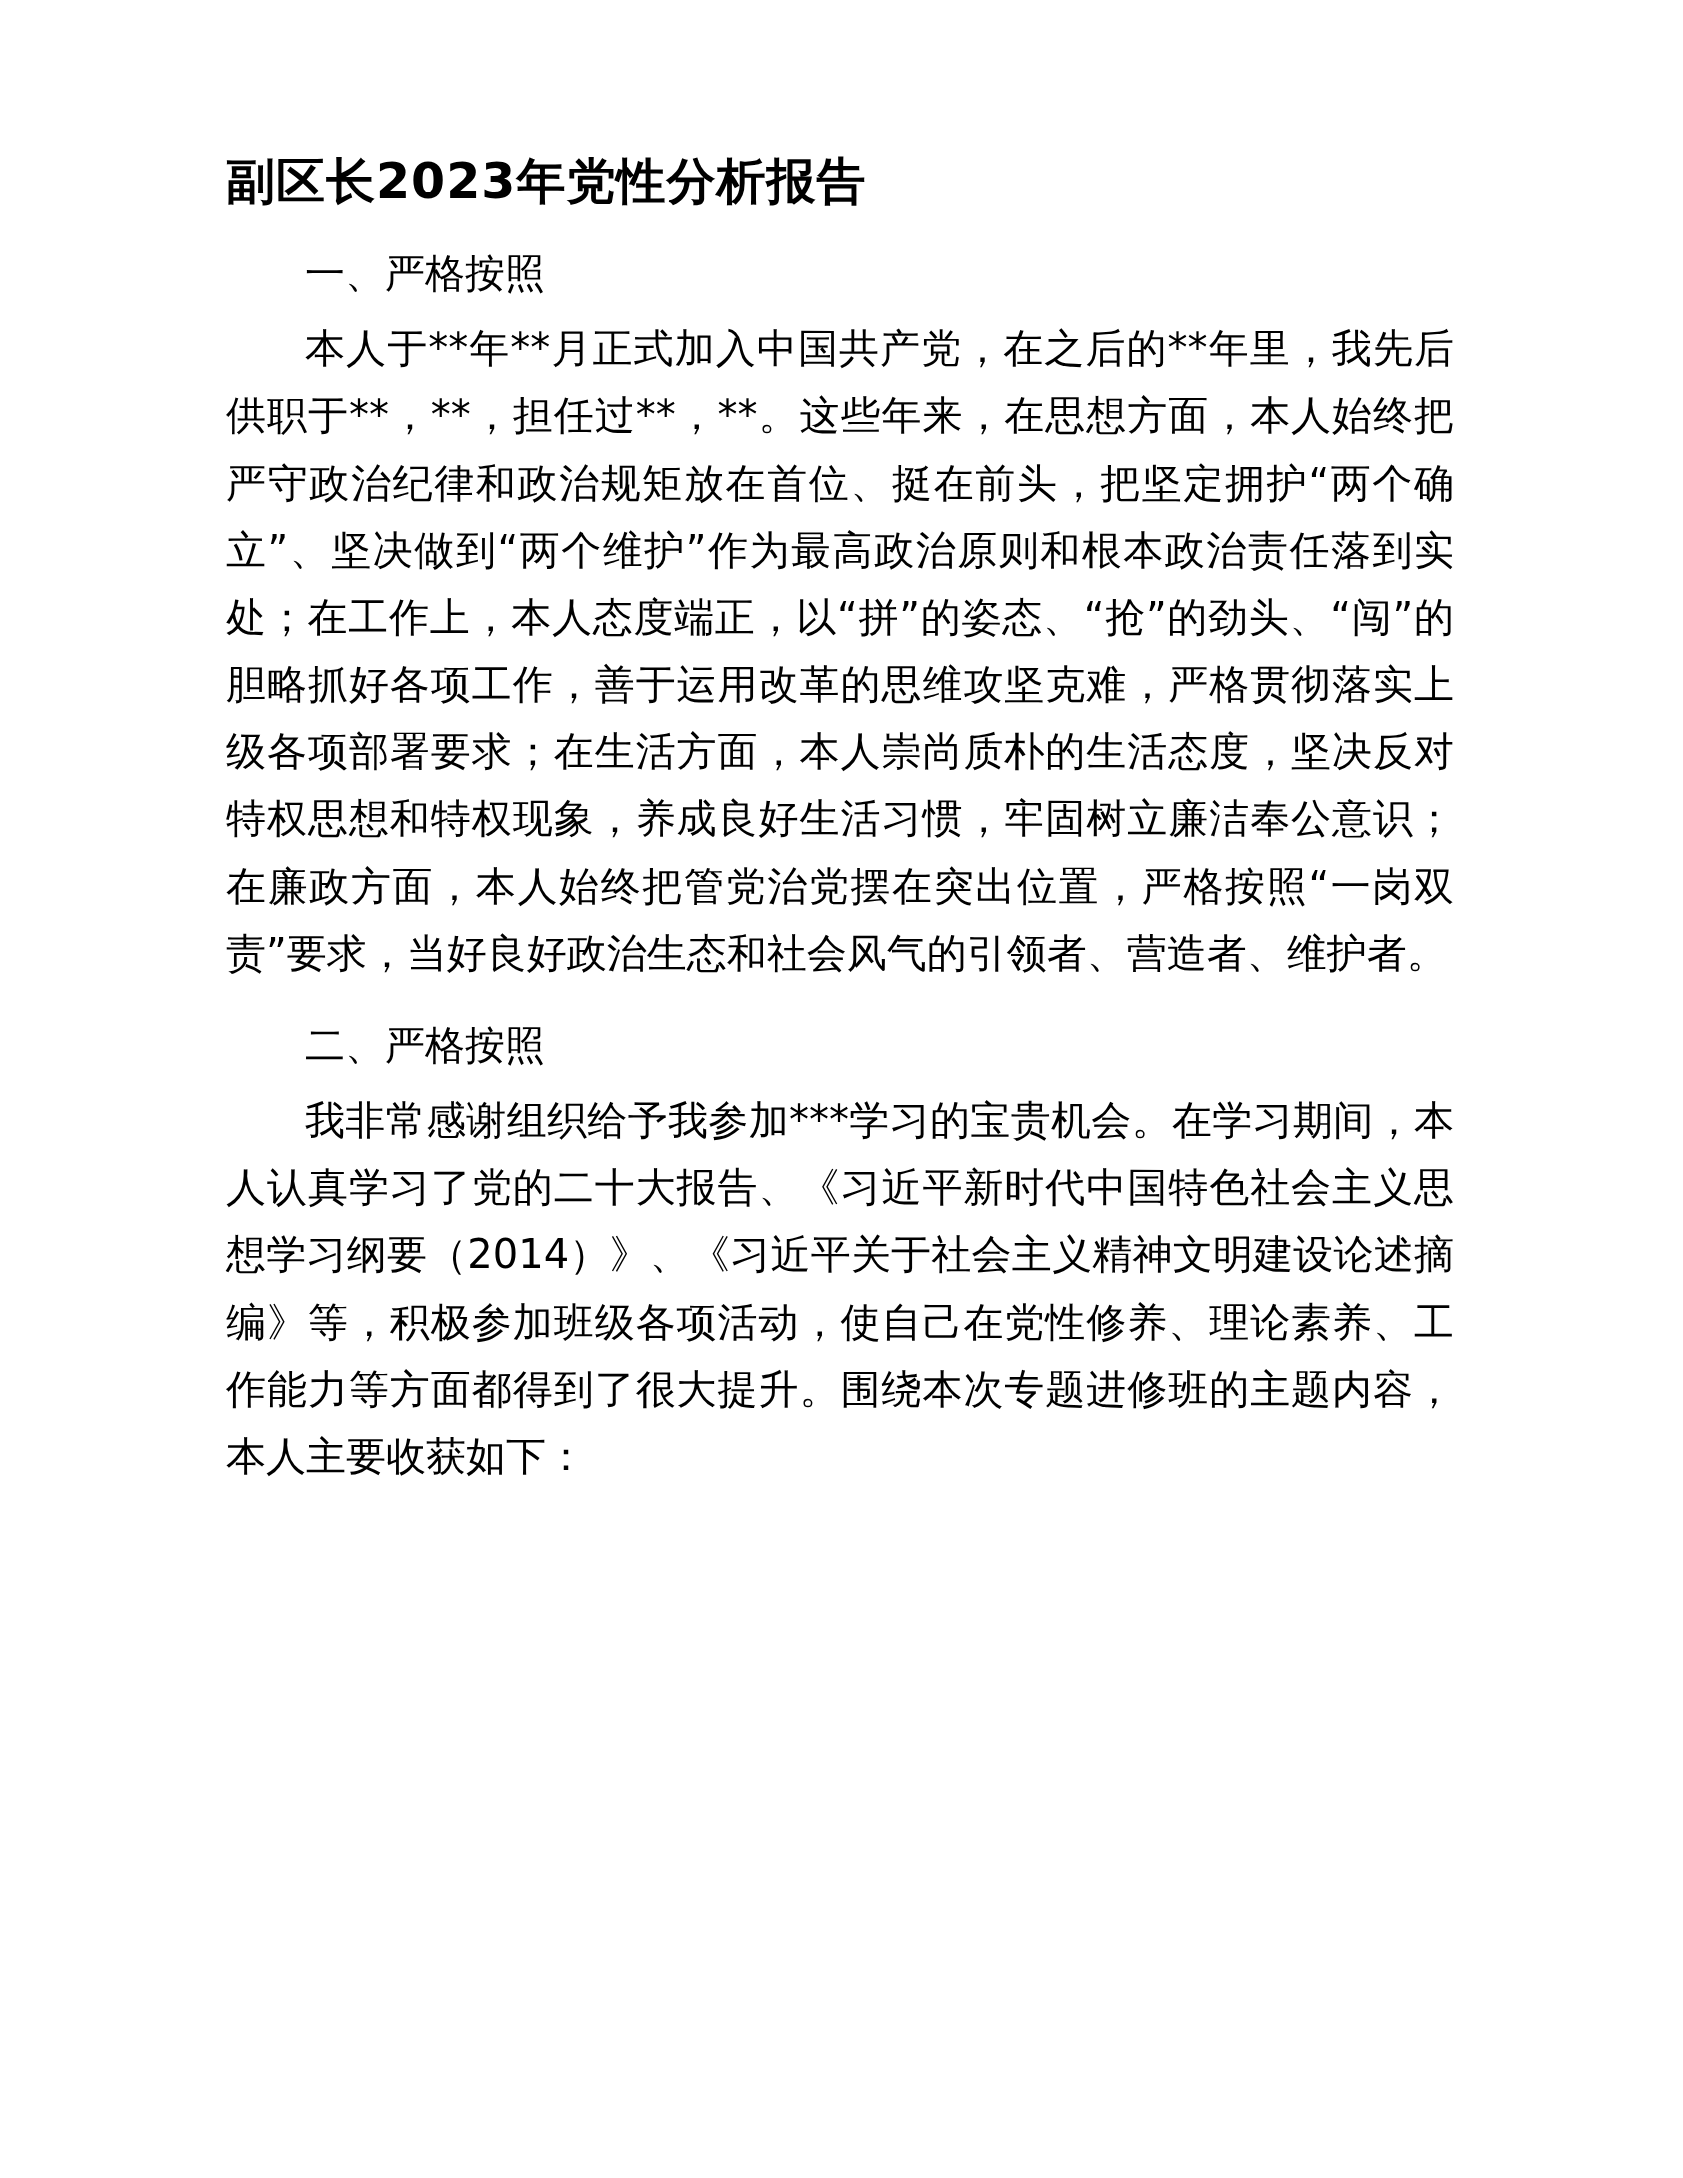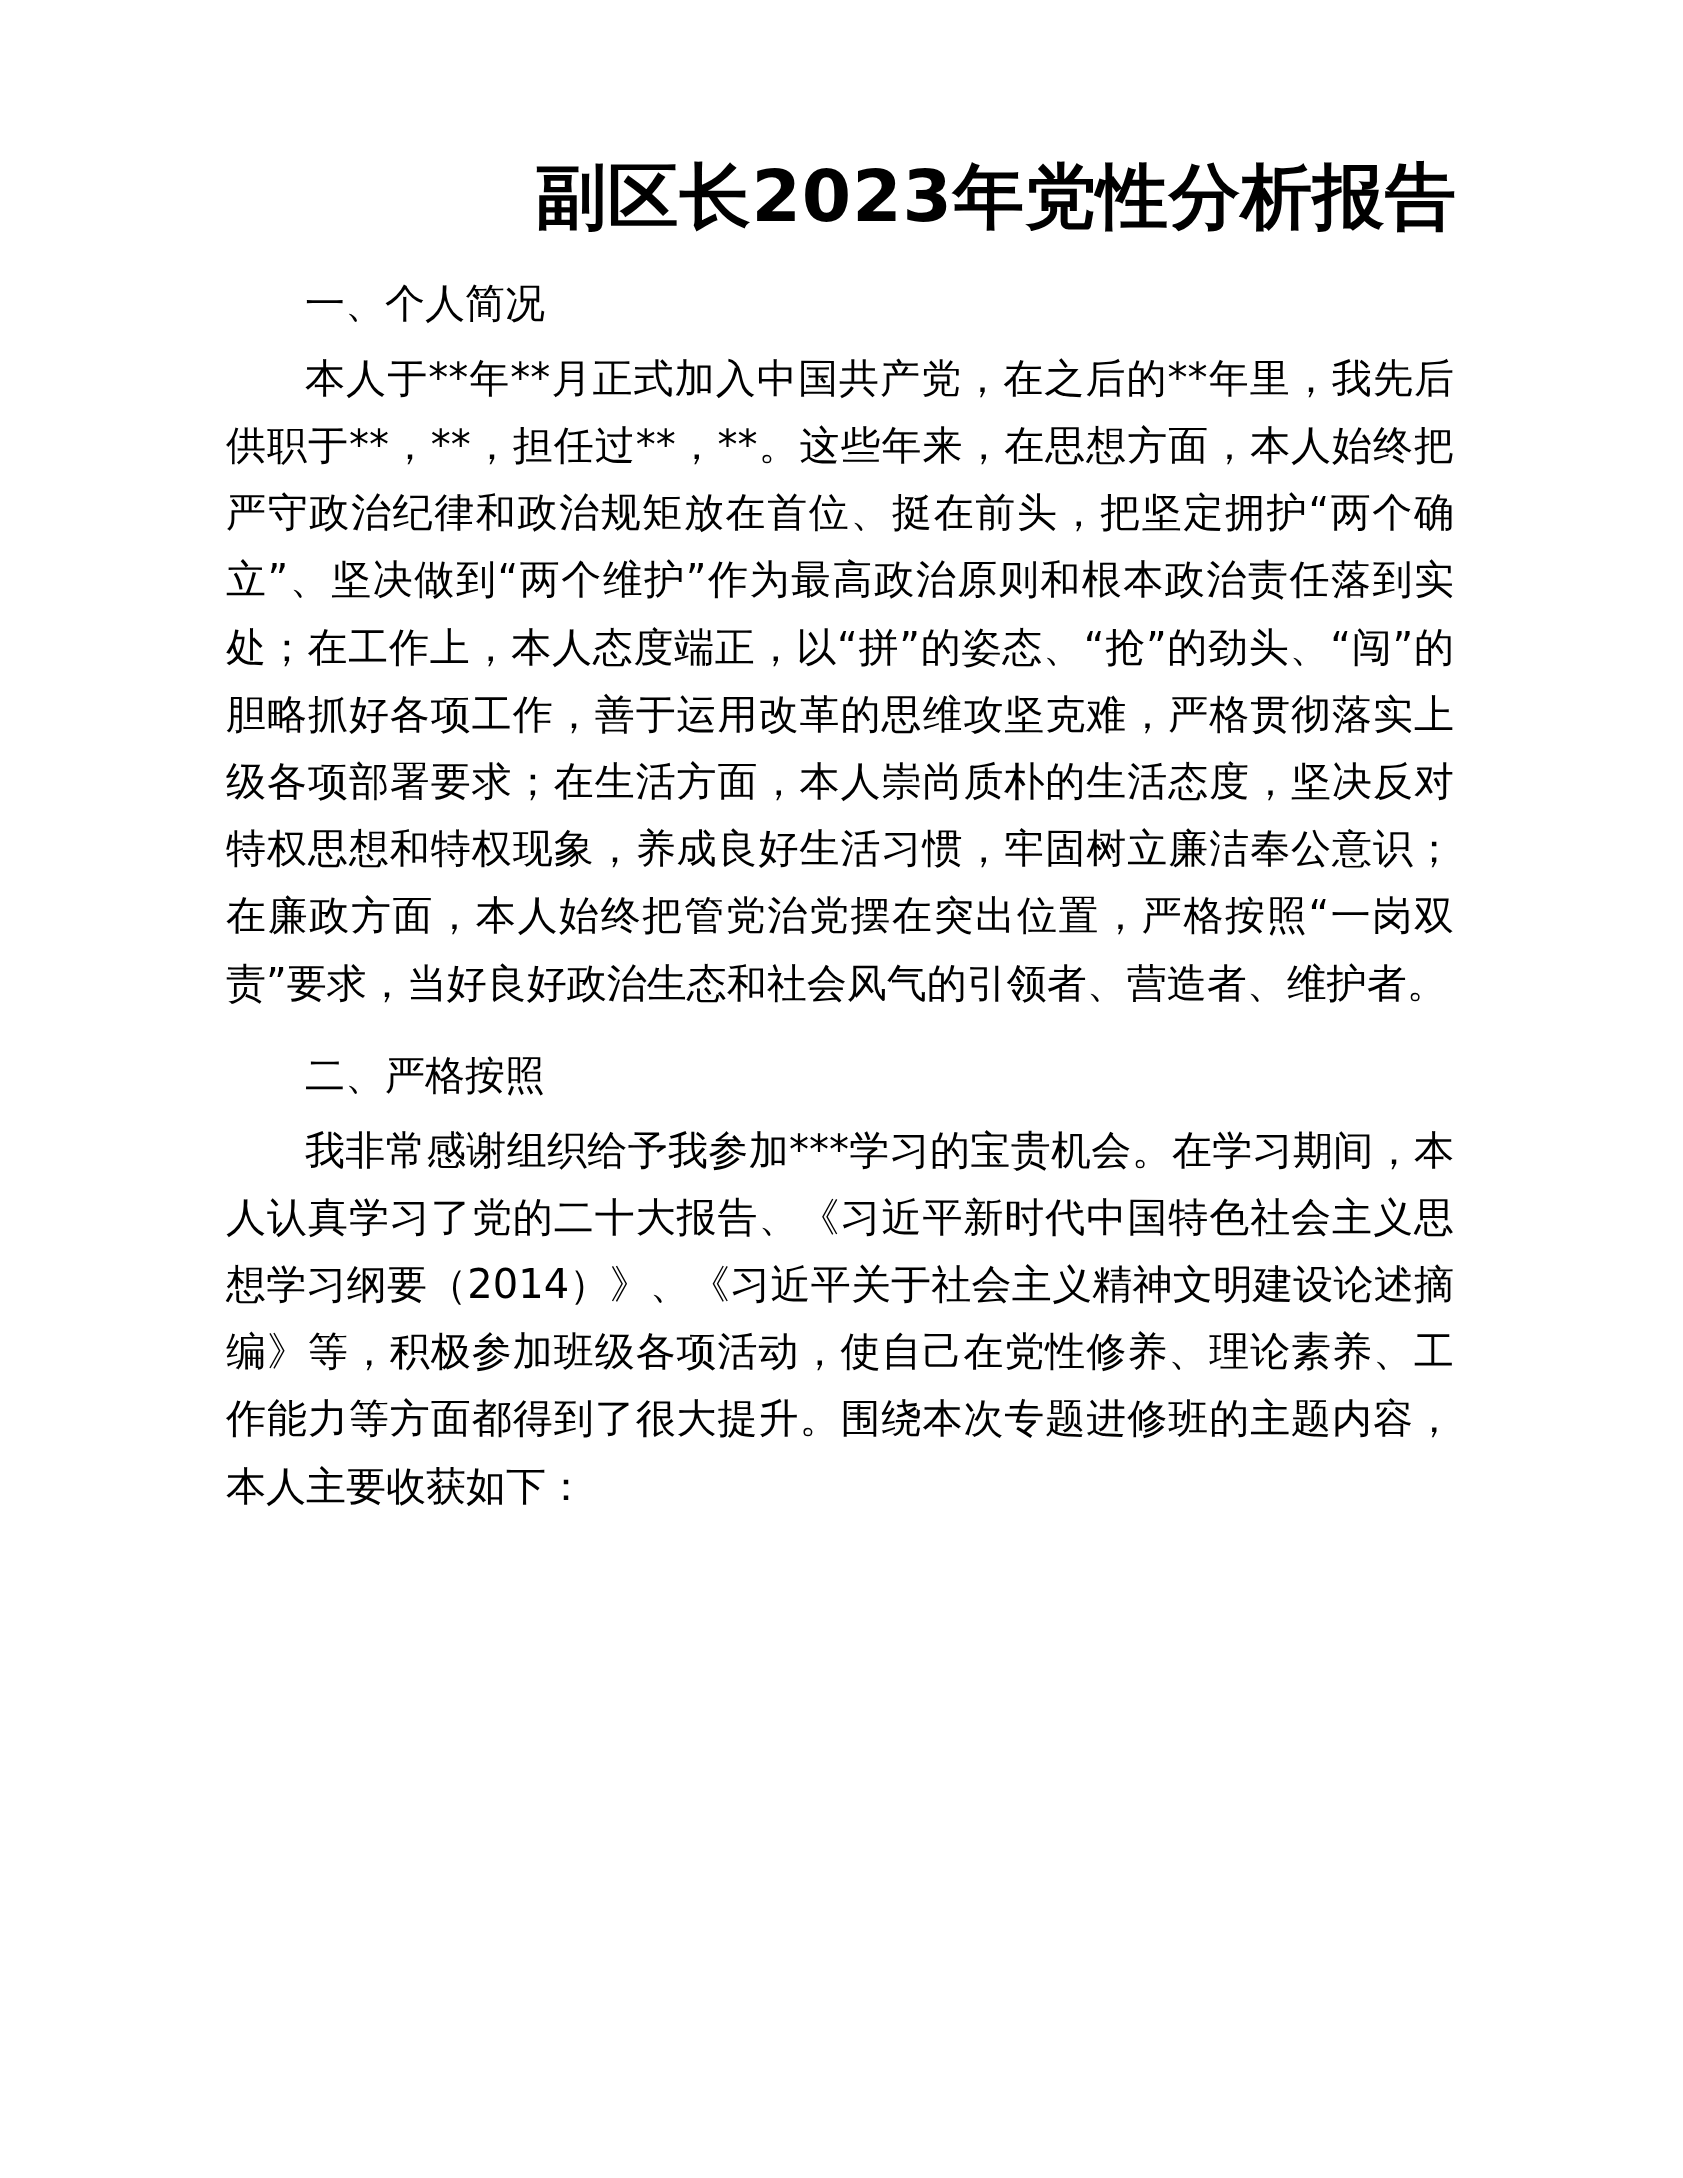--- a/index.html
+++ b/index.html
@@ -17,23 +17,23 @@
   .page {
     width: 1683px;
     height: 2178px;
     box-sizing: border-box;
     padding: 149px 226px 119px 226px;
     position: relative;
     background: #ffffff;
   }
   .doc-title {
     font-family: "DejaVu Sans", "Liberation Sans", sans-serif;
-    font-size: 71px;
+    font-size: 49px;
     font-weight: 700;
-    text-align: right;
+    text-align: left;
     letter-spacing: 1px;
     line-height: 1.35;
     margin: 0 0 26px 0;
   }
   .section-heading {
     font-family: "DejaVu Sans", "Liberation Sans", sans-serif;
     font-size: 40px;
     font-weight: 400;
     line-height: 1.6;
     margin: 26px 0 10px 0;
@@ -51,21 +51,21 @@
     letter-spacing: 0px;
   }
 </style>
 </head>
 <body>
 
 <div class="page">
 
   <h1 class="doc-title">副区长2023年党性分析报告</h1>
 
-  <h2 class="section-heading">一、个人简况</h2>
+  <h2 class="section-heading">一、严格按照</h2>
 
   <p class="body-para">本人于**年**月正式加入中国共产党，在之后的**年里，我先后供职于**，**，担任过**，**。这些年来，在思想方面，本人始终把严守政治纪律和政治规矩放在首位、挺在前头，把坚定拥护“两个确立”、坚决做到“两个维护”作为最高政治原则和根本政治责任落到实处；在工作上，本人态度端正，以“拼”的姿态、“抢”的劲头、“闯”的胆略抓好各项工作，善于运用改革的思维攻坚克难，严格贯彻落实上级各项部署要求；在生活方面，本人崇尚质朴的生活态度，坚决反对特权思想和特权现象，养成良好生活习惯，牢固树立廉洁奉公意识；在廉政方面，本人始终把管党治党摆在突出位置，严格按照“一岗双责”要求，当好良好政治生态和社会风气的引领者、营造者、维护者。</p>
 
   <h2 class="section-heading">二、严格按照</h2>
 
   <p class="body-para">我非常感谢组织给予我参加***学习的宝贵机会。在学习期间，本人认真学习了党的二十大报告、《习近平新时代中国特色社会主义思想学习纲要（2014）》、《习近平关于社会主义精神文明建设论述摘编》等，积极参加班级各项活动，使自己在党性修养、理论素养、工作能力等方面都得到了很大提升。围绕本次专题进修班的主题内容，本人主要收获如下：</p>
 
 </div>
 
 

